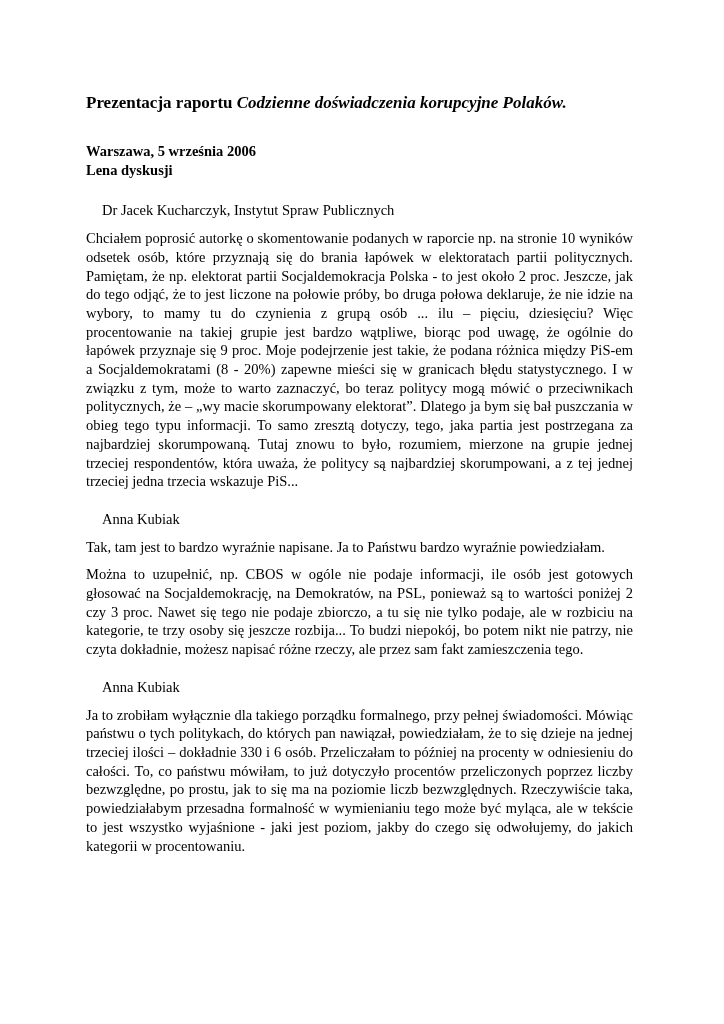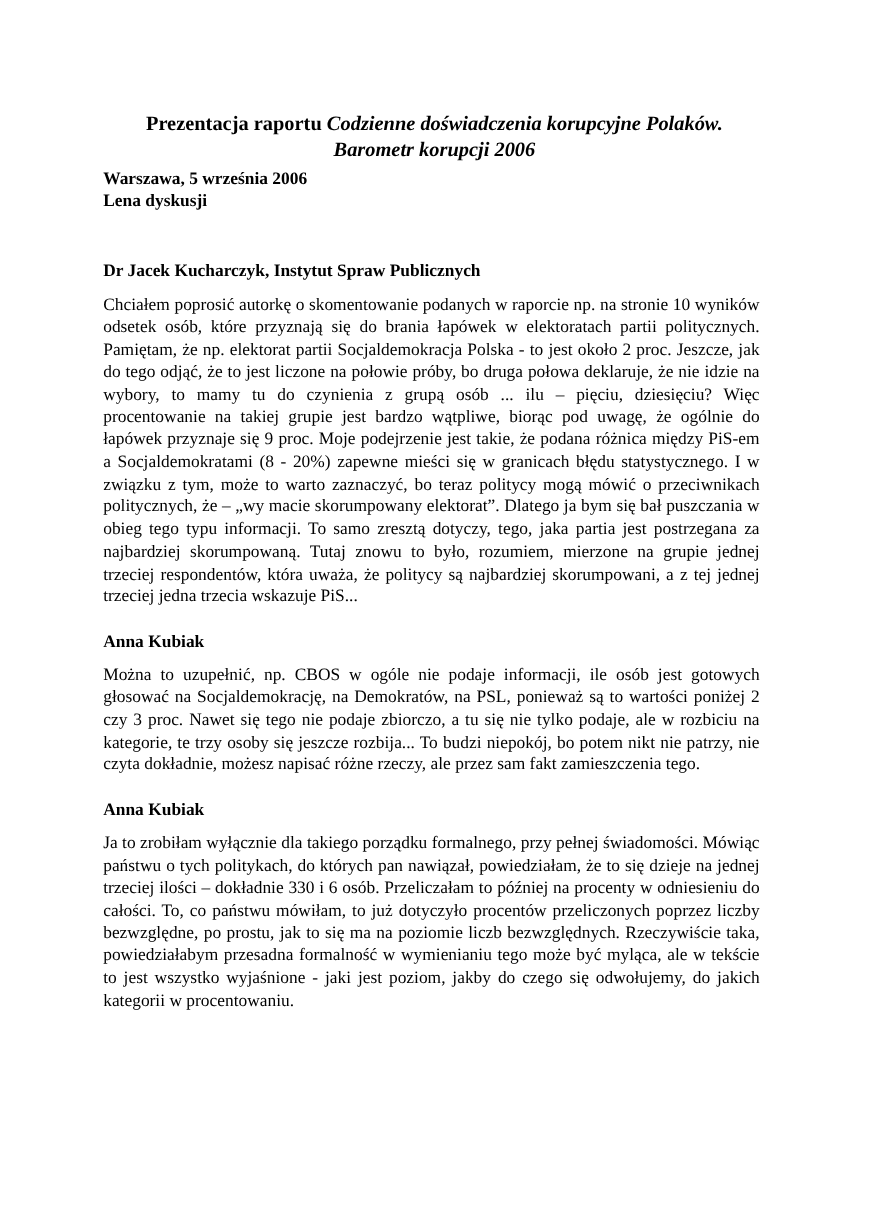--- a/index.html
+++ b/index.html
@@ -13,59 +13,59 @@
     background: #ffffff;
     color: #000000;
     font-family: "Liberation Serif", "DejaVu Serif", serif;
     font-size: 14.5px;
     line-height: 18.7px;
     box-sizing: border-box;
     padding: 92px 86px 40px 86px;
     overflow: hidden;
   }
   .title {
-    text-align: center;
+    text-align: left;
     font-weight: bold;
     font-size: 17px;
     line-height: 22px;
-    margin: 0 0 4px 0;
+    margin: 0 0 28px 0;
   }
   .title .italic {
     font-style: italic;
   }
   .meta {
     font-weight: bold;
-    margin: 0 0 40px 0;
+    margin: 0 0 22px 0;
   }
   .speaker {
-    font-weight: bold;
-    margin: 19px 0 9px 0;
+    font-weight: normal;
+    margin: 19px 0 9px 16px;
   }
   .para {
     text-align: justify;
     margin: 0 5px 9px 0;
   }
 </style>
 </head>
 <body>
 
 <div class="page">
 
   <div class="title">
     <span>Prezentacja raportu </span><span class="italic">Codzienne doświadczenia korupcyjne Polaków.</span><br>
-    <span class="italic">Barometr korupcji 2006</span>
   </div>
 
   <div class="meta">
     <div>Warszawa, 5 września 2006</div>
     <div>Lena dyskusji</div>
   </div>
 
   <div id="sections">
       <p class="speaker">Dr Jacek Kucharczyk, Instytut Spraw Publicznych</p>
       <p class="para">Chciałem poprosić autorkę o skomentowanie podanych w raporcie np. na stronie 10 wyników odsetek osób, które przyznają się do brania łapówek w elektoratach partii politycznych. Pamiętam, że np. elektorat partii Socjaldemokracja Polska - to jest około 2 proc. Jeszcze, jak do tego odjąć, że to jest liczone na połowie próby, bo druga połowa deklaruje, że nie idzie na wybory, to mamy tu do czynienia z grupą osób ... ilu – pięciu, dziesięciu? Więc procentowanie na takiej grupie jest bardzo wątpliwe, biorąc pod uwagę, że ogólnie do łapówek przyznaje się 9 proc. Moje podejrzenie jest takie, że podana różnica między PiS-em a Socjaldemokratami (8 - 20%) zapewne mieści się w granicach błędu statystycznego. I w związku z tym, może to warto zaznaczyć, bo teraz politycy mogą mówić o przeciwnikach politycznych, że – „wy macie skorumpowany elektorat”. Dlatego ja bym się bał puszczania w obieg tego typu informacji. To samo zresztą dotyczy, tego, jaka partia jest postrzegana za najbardziej skorumpowaną. Tutaj znowu to było, rozumiem, mierzone na grupie jednej trzeciej respondentów, która uważa, że politycy są najbardziej skorumpowani, a z tej jednej trzeciej jedna trzecia wskazuje PiS...</p>
       <p class="speaker">Anna Kubiak</p>
+      <p class="para">Tak, tam jest to bardzo wyraźnie napisane. Ja to Państwu bardzo wyraźnie powiedziałam.</p>
       <p class="para">Można to uzupełnić, np. CBOS w ogóle nie podaje informacji, ile osób jest gotowych głosować na Socjaldemokrację, na Demokratów, na PSL, ponieważ są to wartości poniżej 2 czy 3 proc. Nawet się tego nie podaje zbiorczo, a tu się nie tylko podaje, ale w rozbiciu na kategorie, te trzy osoby się jeszcze rozbija... To budzi niepokój, bo potem nikt nie patrzy, nie czyta dokładnie, możesz napisać różne rzeczy, ale przez sam fakt zamieszczenia tego.</p>
       <p class="speaker">Anna Kubiak</p>
       <p class="para">Ja to zrobiłam wyłącznie dla takiego porządku formalnego, przy pełnej świadomości. Mówiąc państwu o tych politykach, do których pan nawiązał, powiedziałam, że to się dzieje na jednej trzeciej ilości – dokładnie 330 i 6 osób. Przeliczałam to później na procenty w odniesieniu do całości. To, co państwu mówiłam, to już dotyczyło procentów przeliczonych poprzez liczby bezwzględne, po prostu, jak to się ma na poziomie liczb bezwzględnych. Rzeczywiście taka, powiedziałabym przesadna formalność w wymienianiu tego może być myląca, ale w tekście to jest wszystko wyjaśnione - jaki jest poziom, jakby do czego się odwołujemy, do jakich kategorii w procentowaniu.</p>
     </div>
 
 </div>
 
 </body></html>

